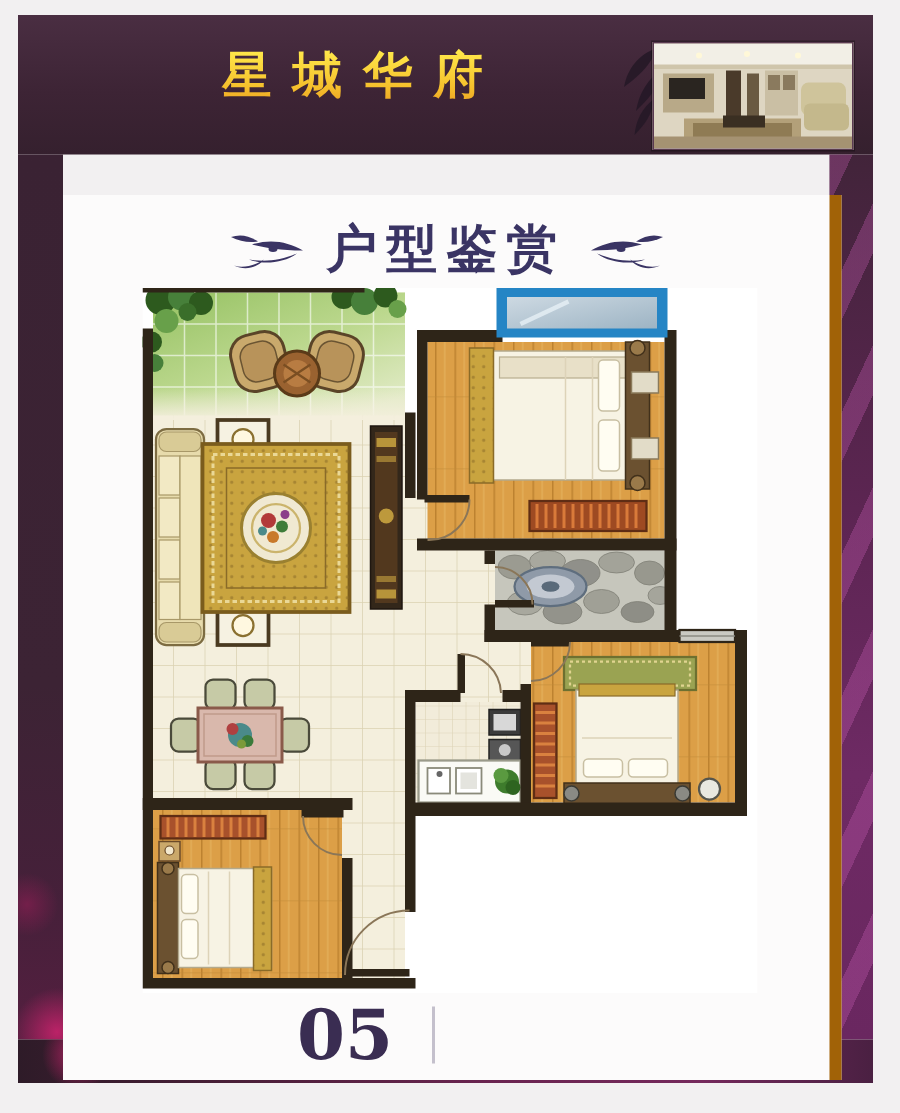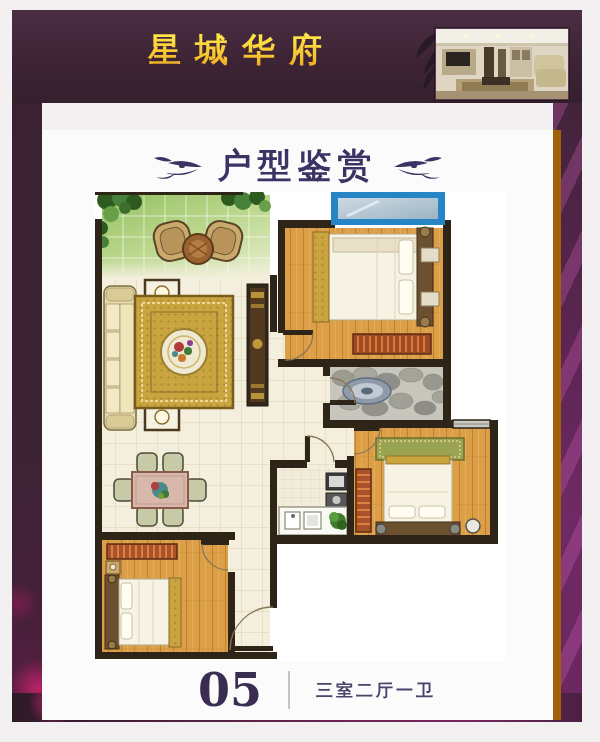--- a/index.html
+++ b/index.html
@@ -423,15 +423,14 @@
         <path d="M212 244 A27 27 0 0 1 239 270"></path>
         <path d="M107 352 A26 26 0 0 0 133 378"></path>
         <path d="M135 458 A43 43 0 0 1 178 415"></path>
       </g>
     </g>
   </svg>
 
   <div class="caption">
     <div class="unit-number">05</div>
     <div class="caption-divider"></div>
-    <div class="layout-text">三室二厅一卫</div>
   </div>
 </div>
 
 </body></html>

